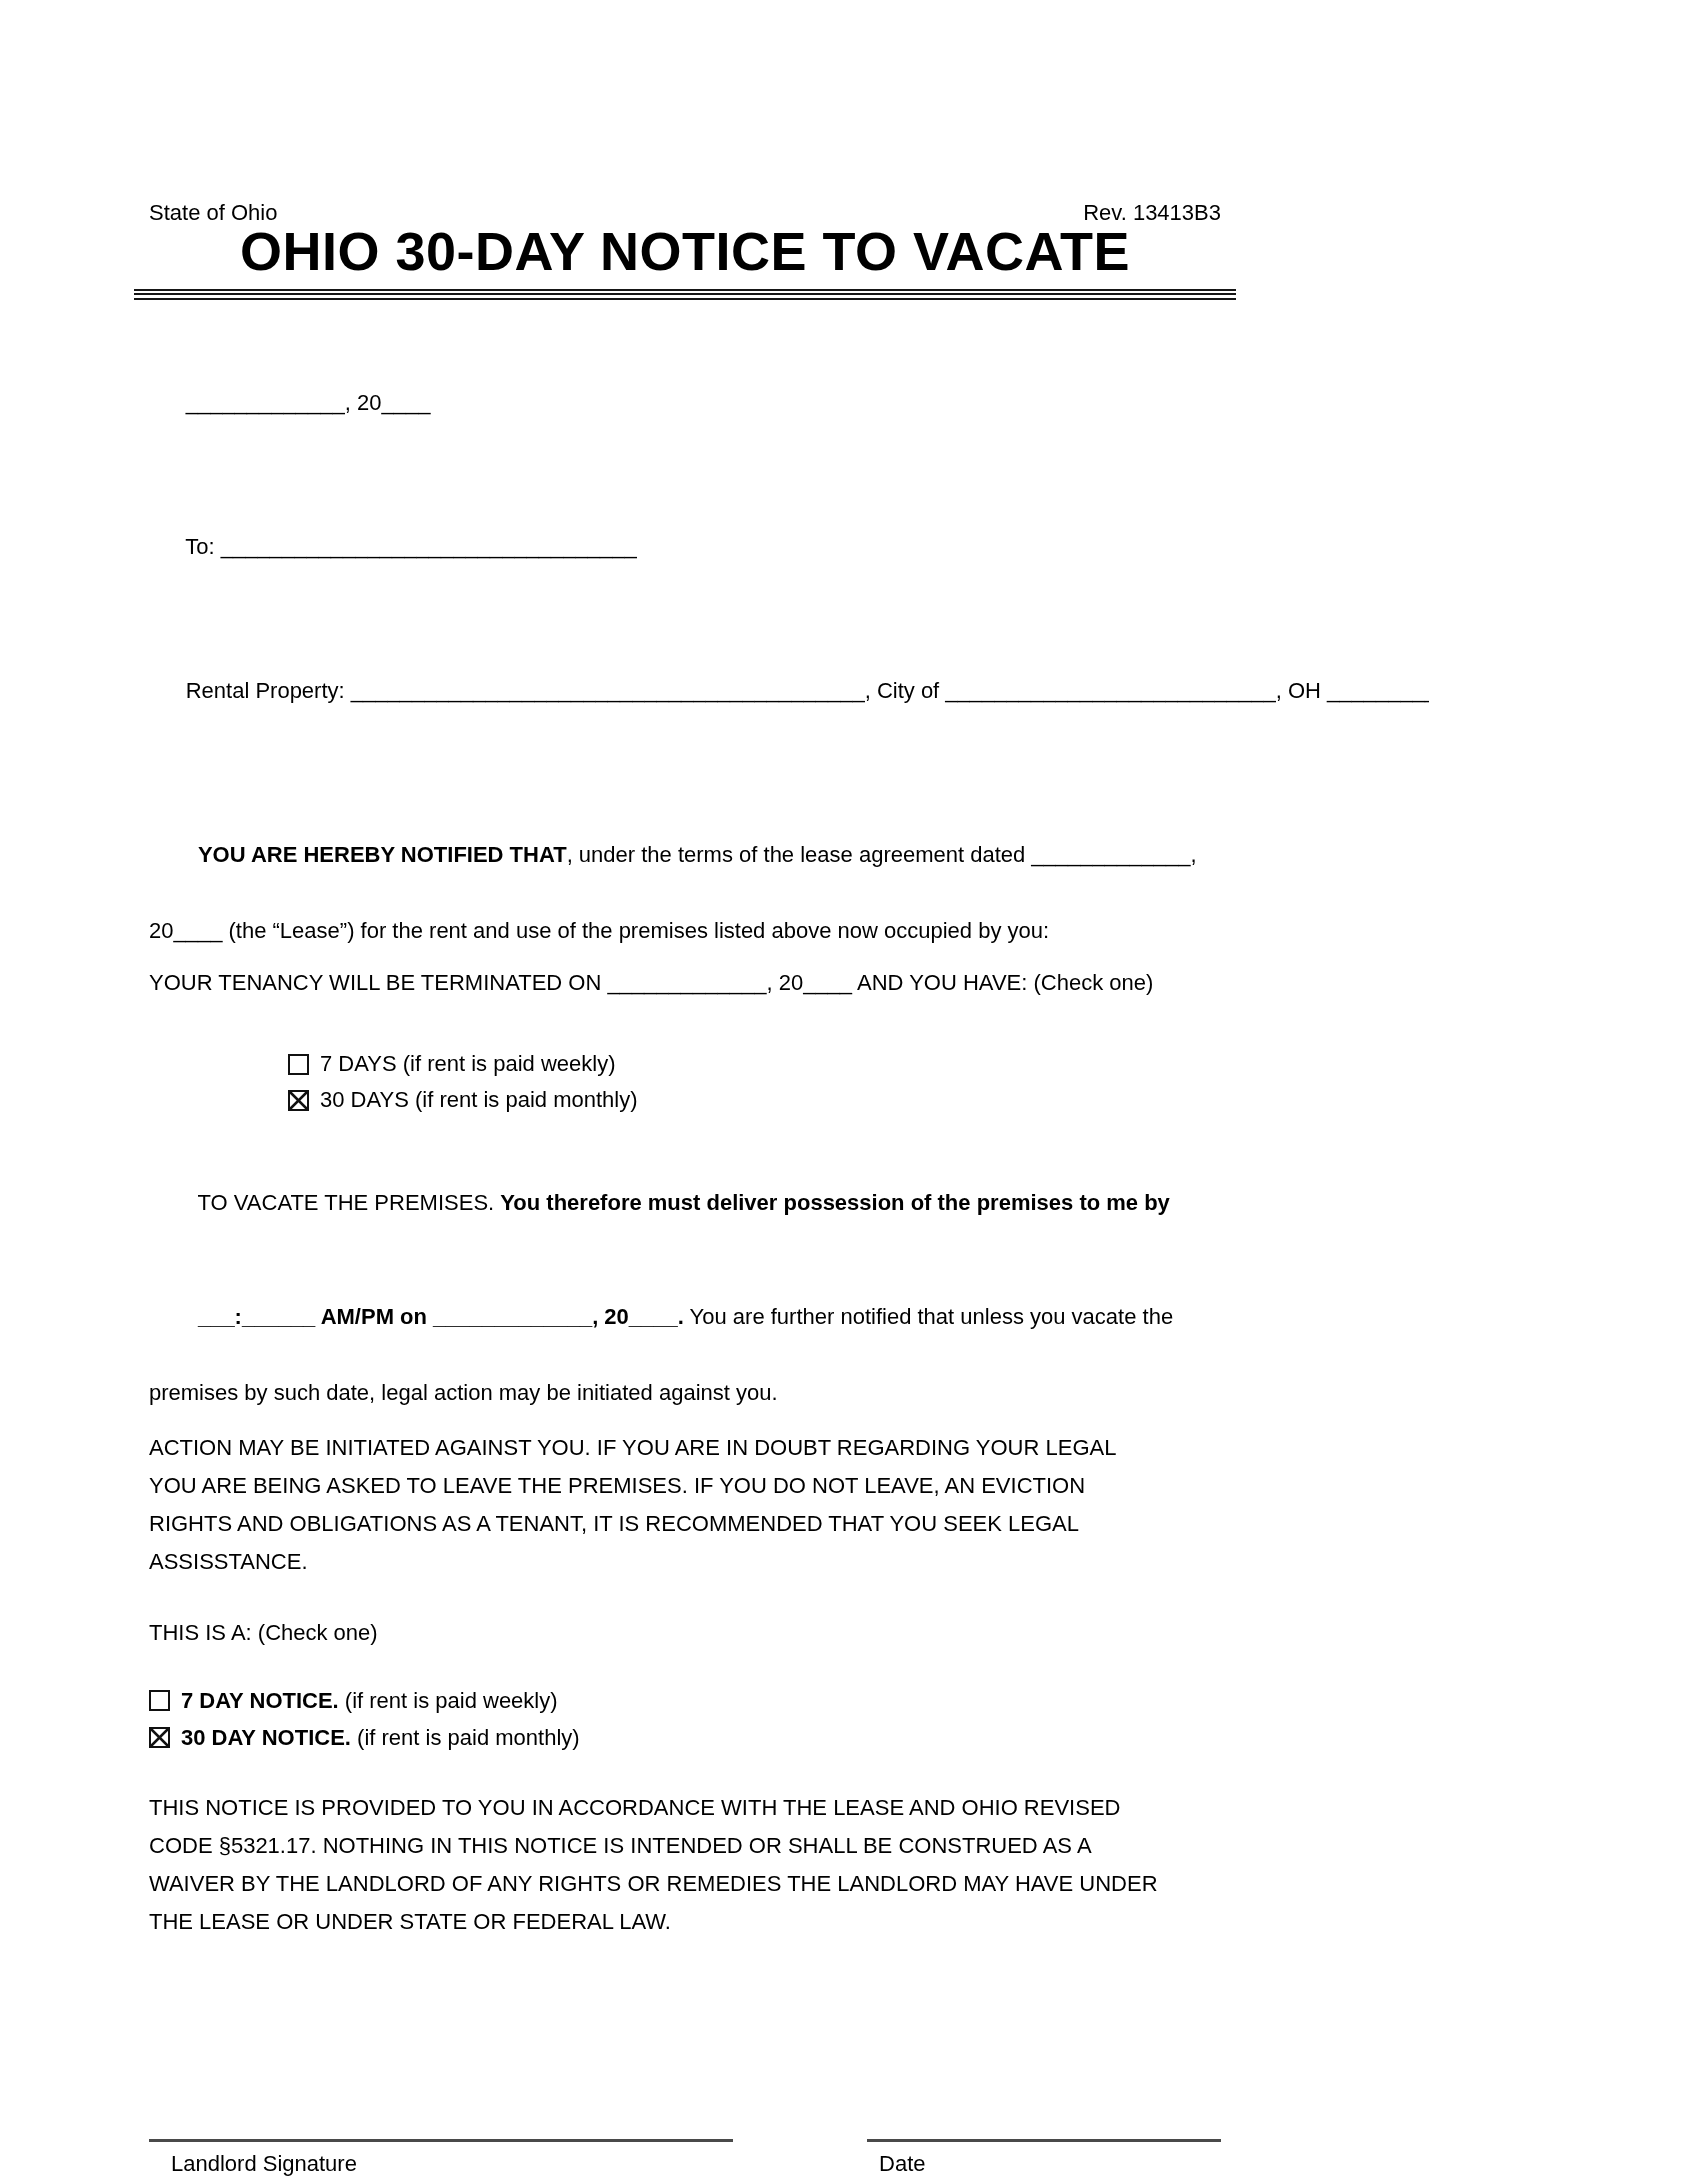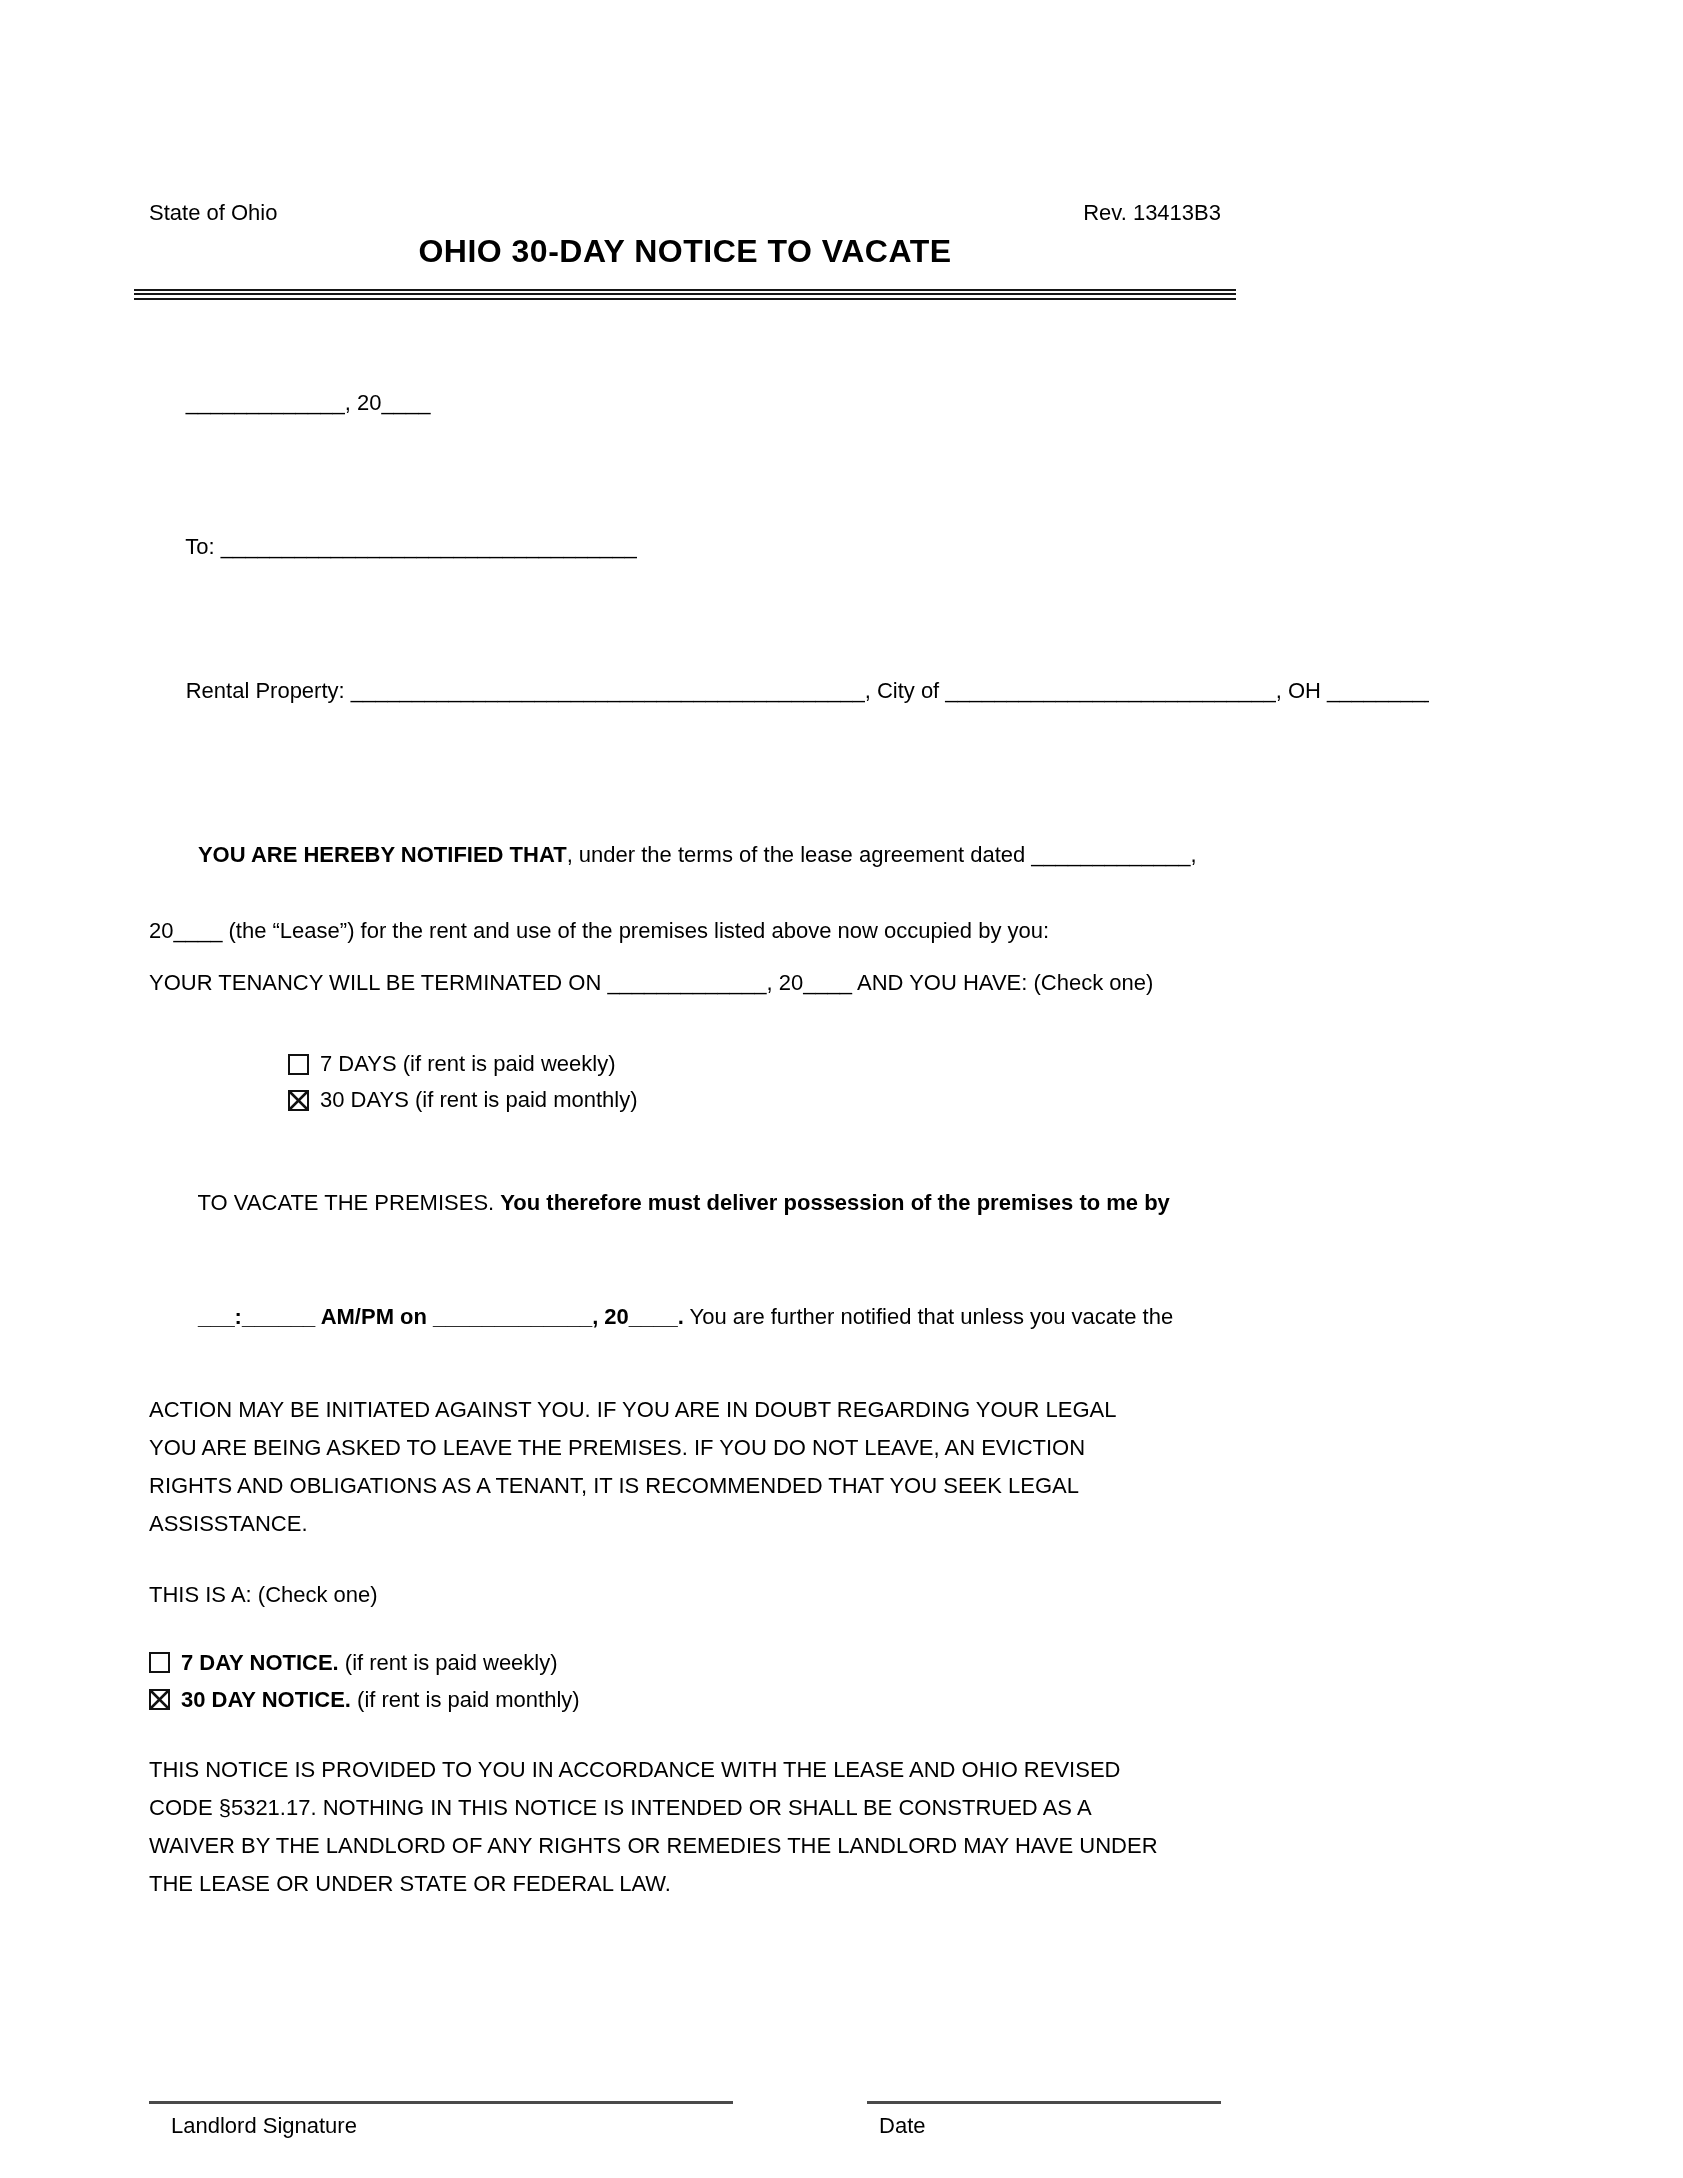--- a/index.html
+++ b/index.html
@@ -17,21 +17,21 @@
   b{font-weight:bold;}
 
   .header-row{
     padding-top:200px;
     display:flex;justify-content:space-between;
     line-height:26px;white-space:pre;
   }
   .title-row{
     margin:2px -15px 0 -15px;
     text-align:center;
-    font-size:32px;font-weight:bold;
+    font-size:54px;font-weight:bold;
     line-height:46px;
     padding-bottom:15px;
     border-bottom:2px solid #161616;
     letter-spacing:0.5px;
     white-space:pre;
   }
   .double-rule{
     margin:2px -15px 0 -15px;
     height:3px;
     border-top:2px solid #161616;
@@ -118,20 +118,21 @@
       </div>
     </div>
 
     <div class="p-vacate">
       <div class="line">
         <span>TO VACATE THE PREMISES. </span><b>You therefore must deliver possession of the premises to me by</b>
       </div>
       <div class="line">
         <b>___:______ AM/PM on _____________, 20____.</b><span> You are further notified that unless you vacate the</span>
       </div>
+      <div class="line">premises by such date, legal action may be initiated against you.</div>
     </div>
 
     <div class="p-asked">
       <div class="line">ACTION MAY BE INITIATED AGAINST YOU. IF YOU ARE IN DOUBT REGARDING YOUR LEGAL</div>
       <div class="line">YOU ARE BEING ASKED TO LEAVE THE PREMISES. IF YOU DO NOT LEAVE, AN EVICTION</div>
       <div class="line">RIGHTS AND OBLIGATIONS AS A TENANT, IT IS RECOMMENDED THAT YOU SEEK LEGAL</div>
       <div class="line">ASSISSTANCE.</div>
     </div>
 
     <div class="line p-thisisa">THIS IS A: (Check one)</div>

